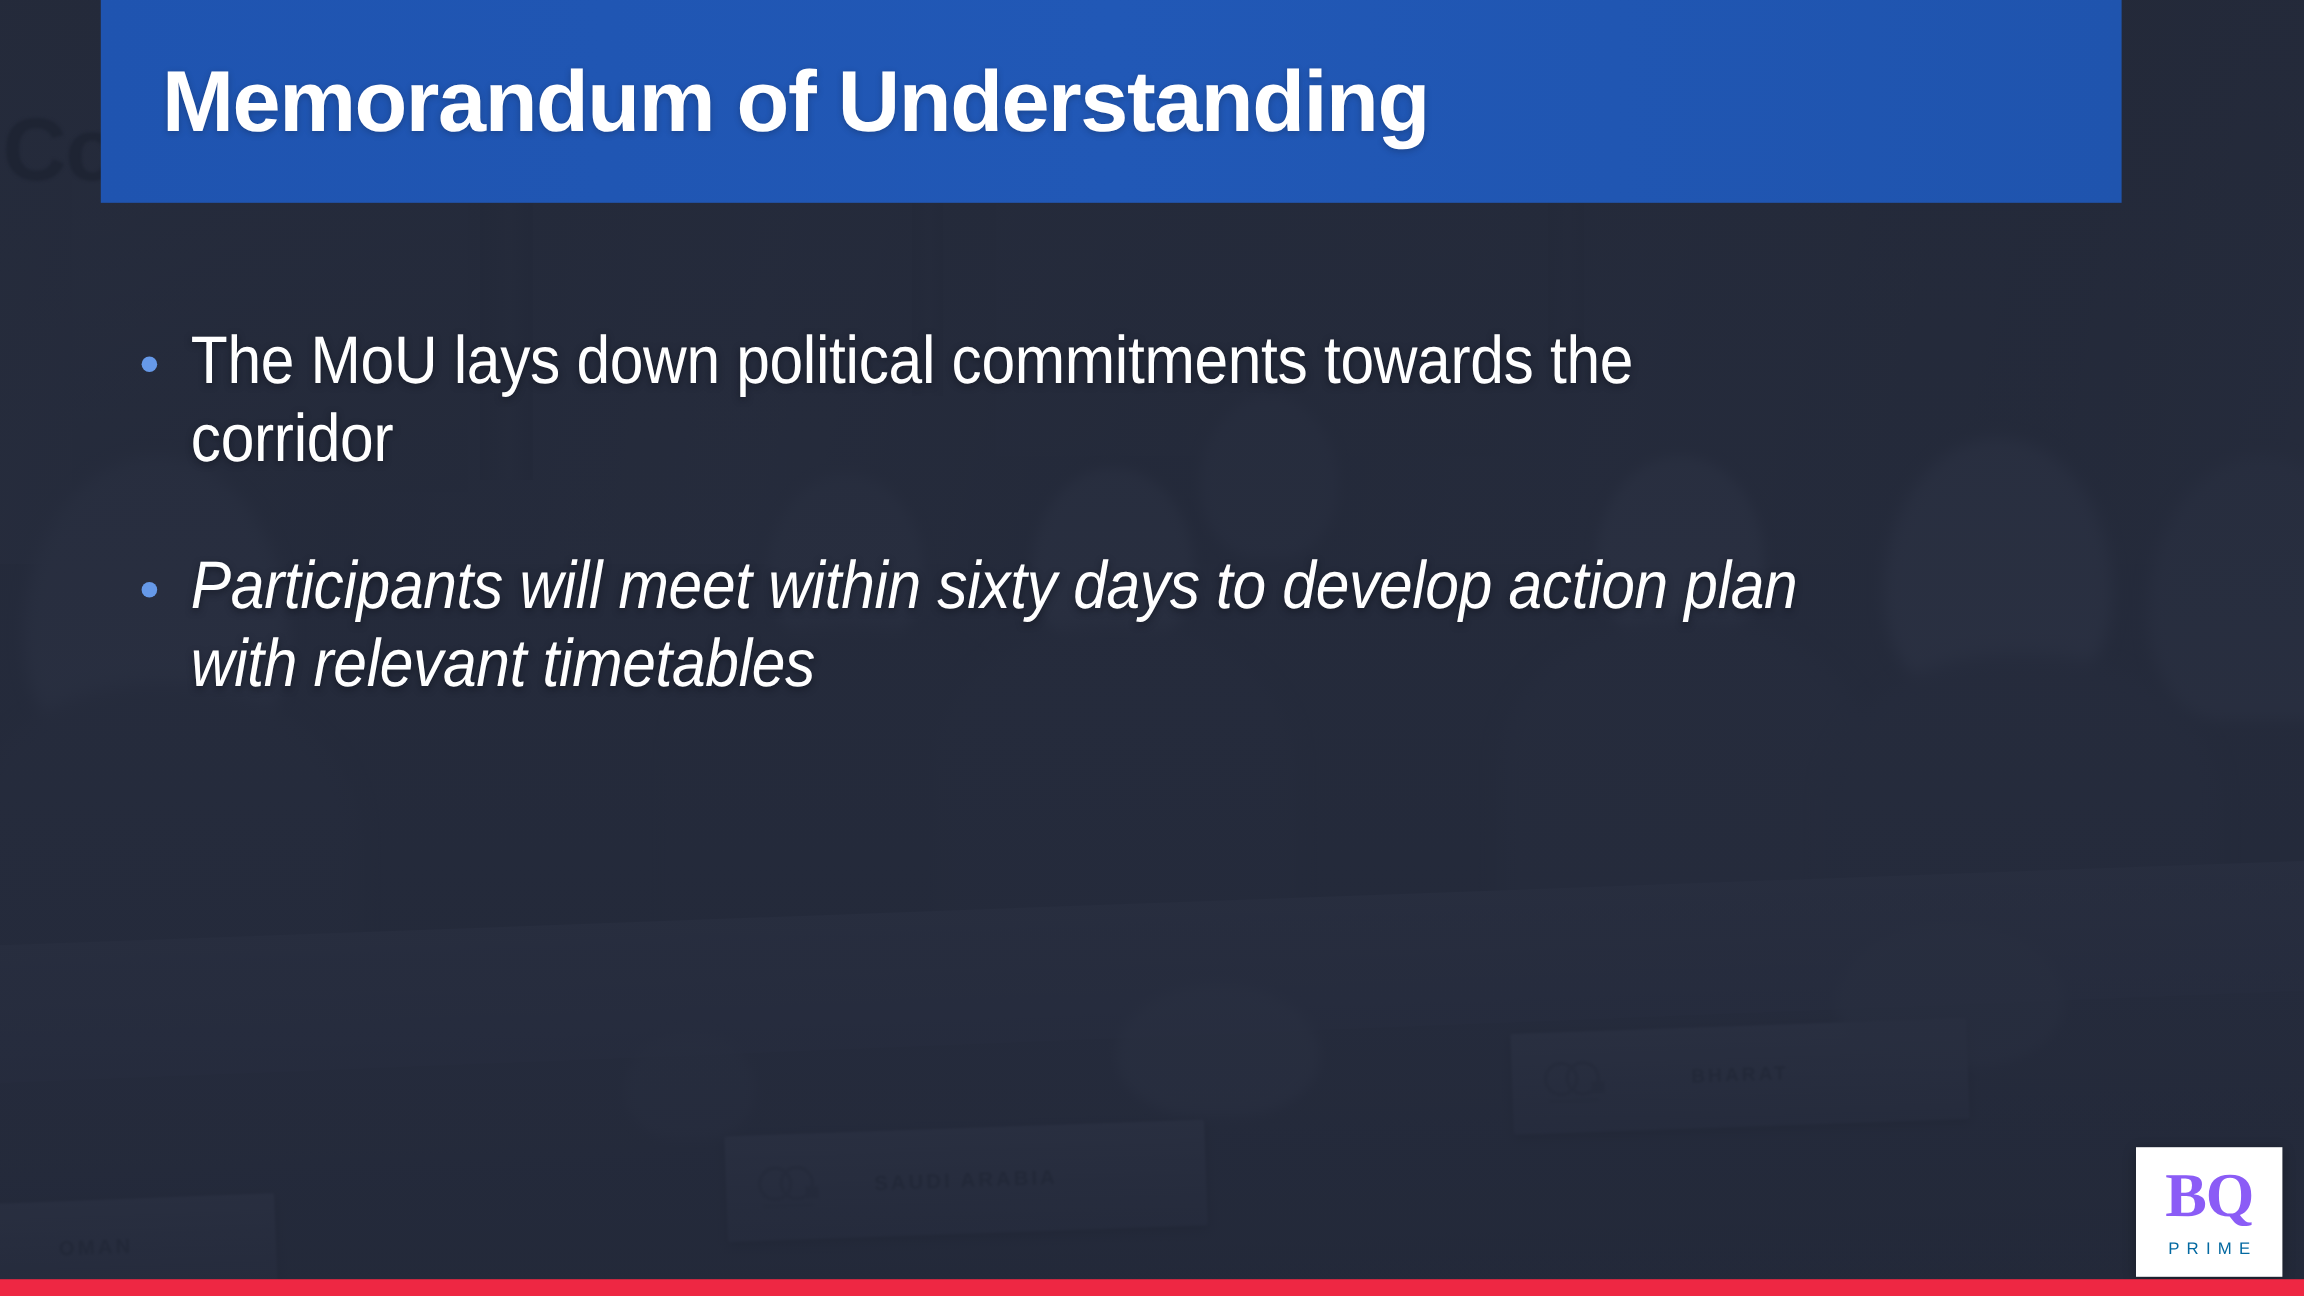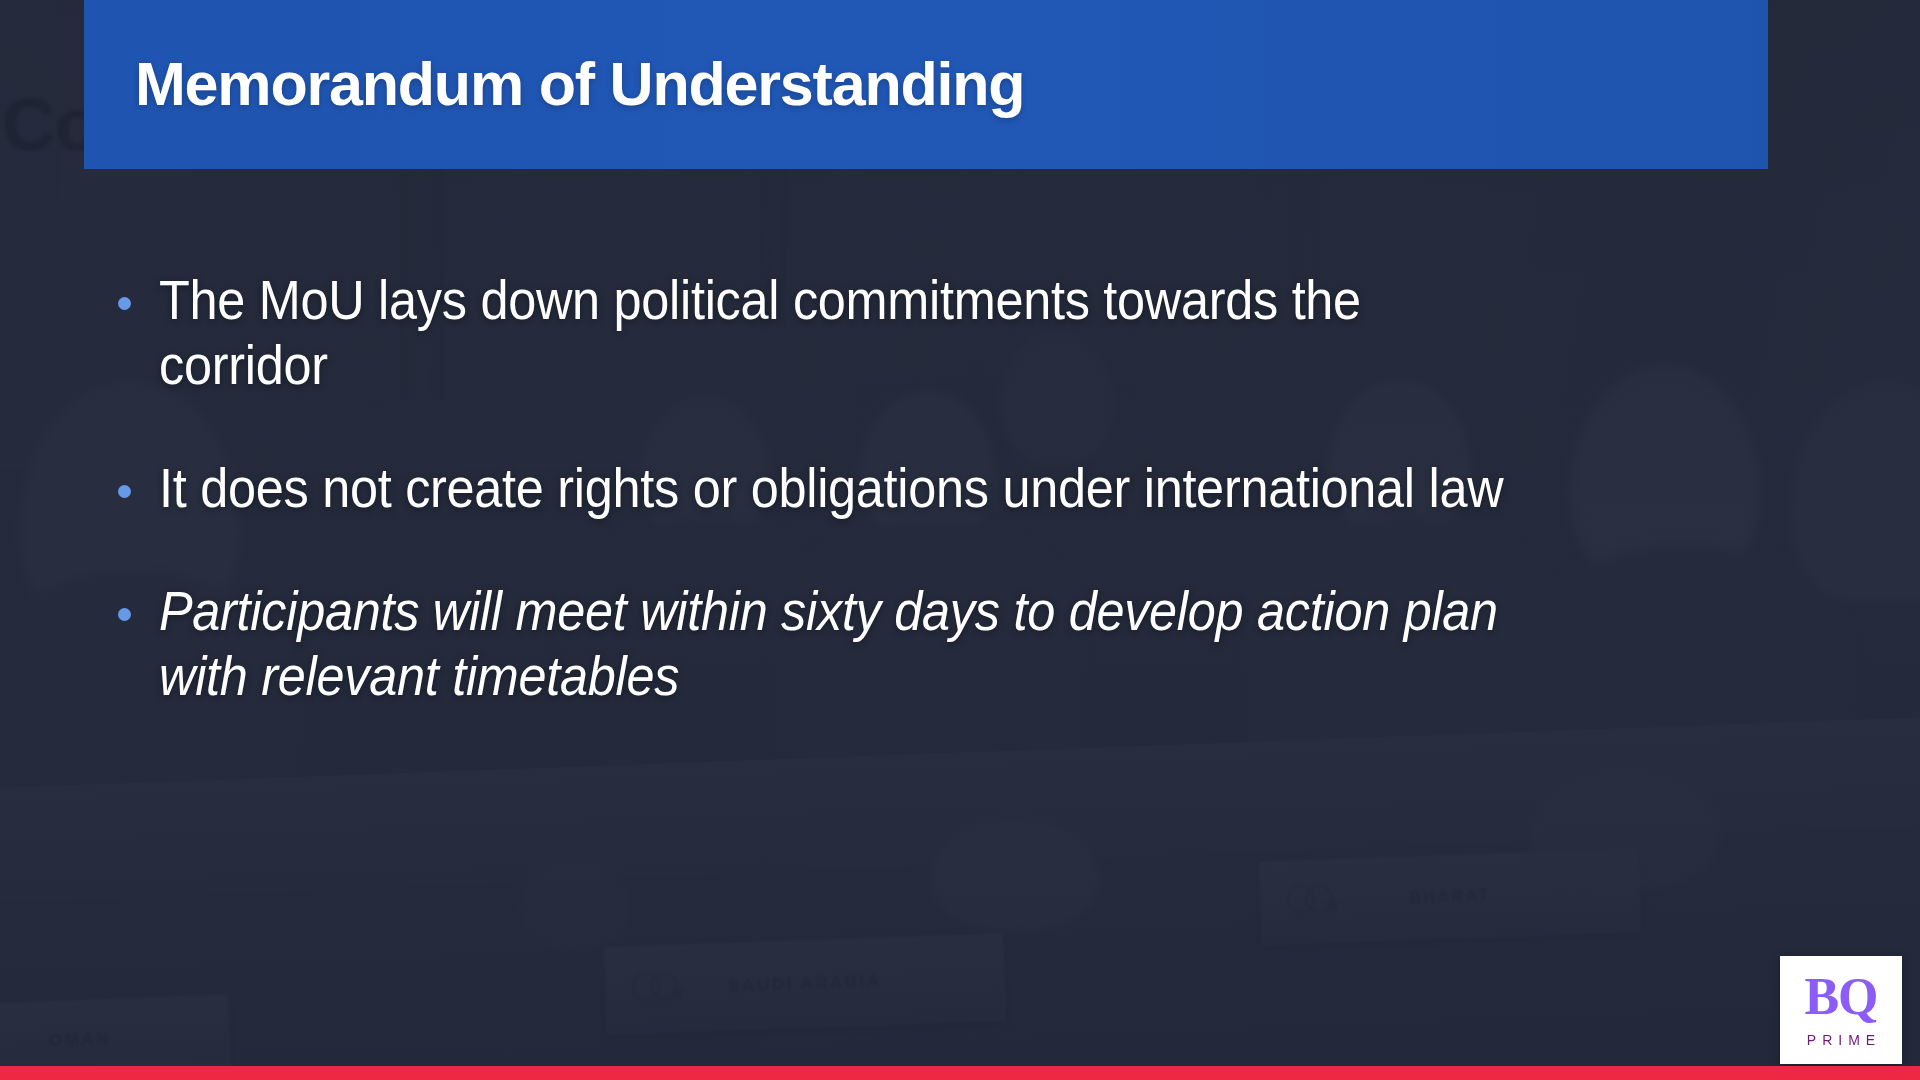--- a/index.html
+++ b/index.html
@@ -144,21 +144,21 @@
     height: 169px;
     background: linear-gradient(90deg,#1f54b0 0%,#2158b6 50%,#1f54ae 100%);
     display: flex;
     align-items: center;
   }
   .title-text {
     margin-left: 51px;
     color: #ffffff;
     font-family: "Liberation Sans", sans-serif;
     font-weight: 700;
-    font-size: 61px;
+    font-size: 72px;
     line-height: 1;
     letter-spacing: -1.2px;
     white-space: nowrap;
     text-shadow: 0 2px 6px rgba(0,0,0,.22);
   }
 
   
   .bullets {
     position: absolute;
     left: 118px;
@@ -214,21 +214,21 @@
     font-weight: 700;
     font-size: 52px;
     line-height: .95;
     color: #8b5cf6;
     letter-spacing: -1px;
   }
   .logo-prime {
     font-family: "Liberation Sans", sans-serif;
     font-size: 14px;
     font-weight: 500;
-    color: #701a75;
+    color: #0369a1;
     letter-spacing: 6px;
     margin-top: 11px;
     margin-left: 6px;
   }
 
   
   .red-bar {
     position: absolute;
     left: 0;
     bottom: 0;
@@ -311,24 +311,20 @@
     <div class="title-text">Memorandum of Understanding</div>
   </div>
 
   <div class="bullets">
 
     <div class="bullet-row">
       <span class="bullet-dot"></span>
       <div class="bullet-text">The MoU lays down political commitments towards the corridor</div>
     </div>
 
-    <div class="bullet-row">
-      <span class="bullet-dot"></span>
-      <div class="bullet-text">It does not create rights or obligations under international law</div>
-    </div>
 
     <div class="bullet-row">
       <span class="bullet-dot"></span>
       <div class="bullet-text">Participants will meet within sixty days to develop action plan with relevant timetables</div>
     </div>
 
   </div>
 
   <div class="logo-box">
     <div class="logo-bq">BQ</div>

